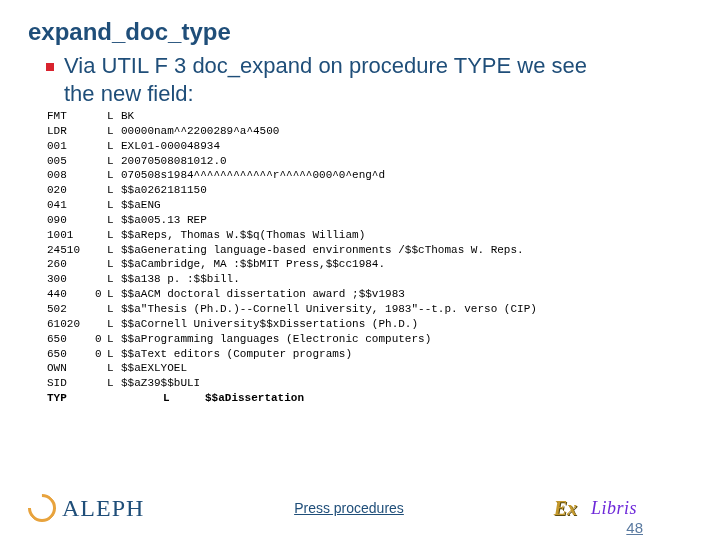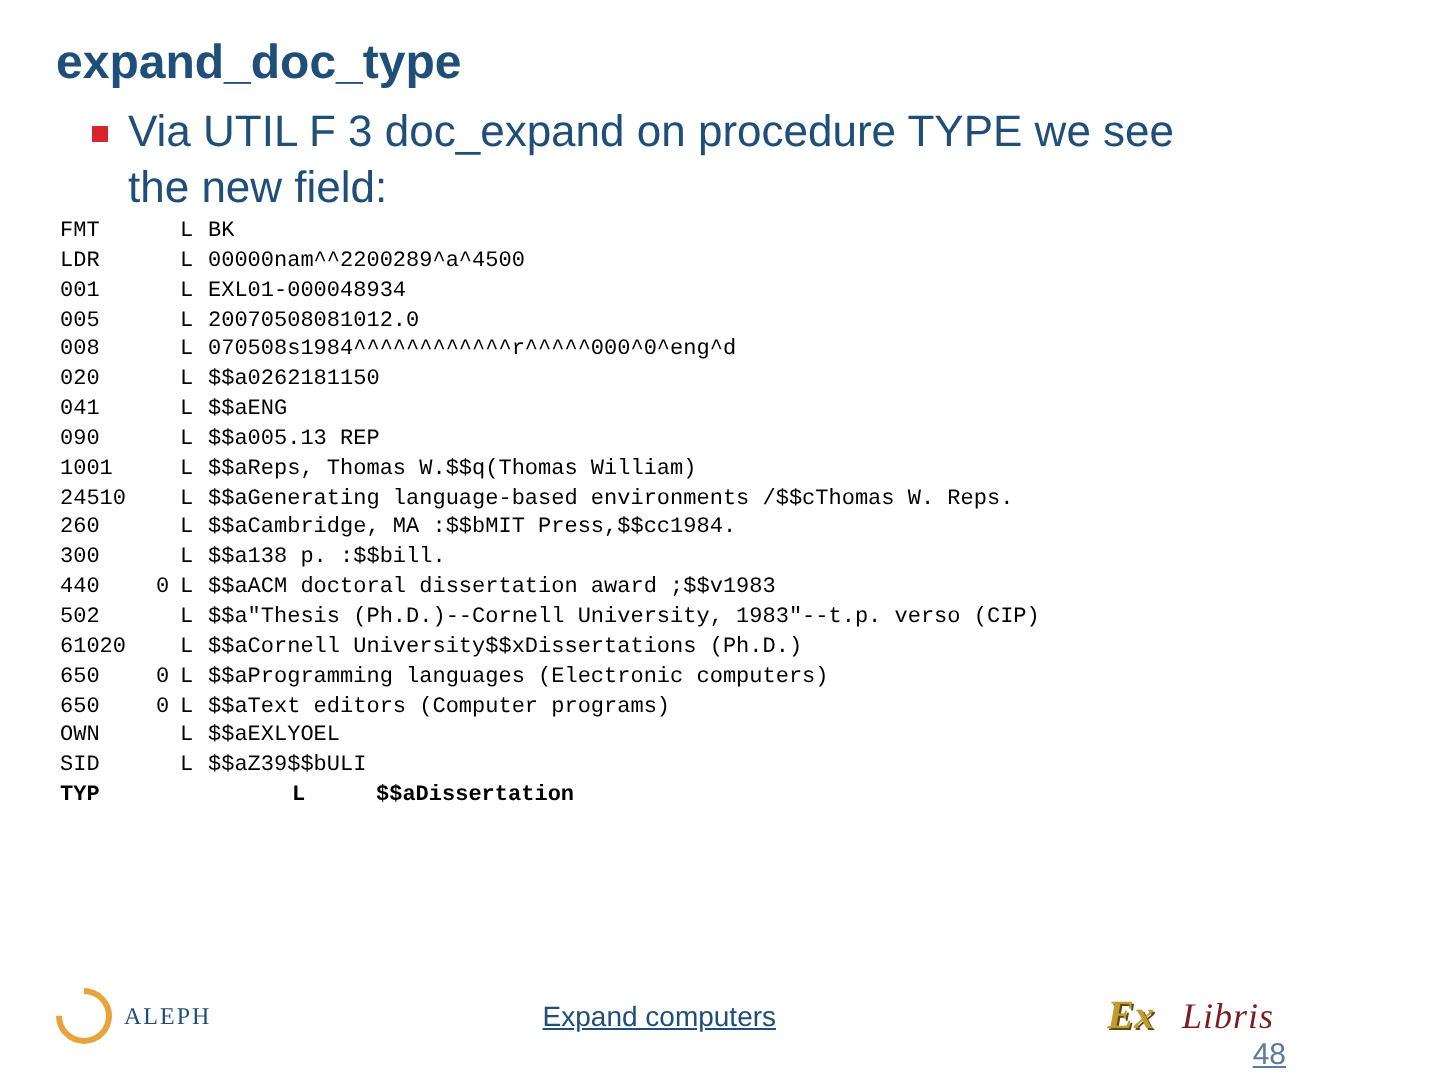--- a/index.html
+++ b/index.html
@@ -42,21 +42,21 @@
     color: #1f4e79;
     font-size: 22px;
     line-height: 1.25;
   }
   .listing {
     font-family: "Courier New", monospace;
     font-size: 11px;
     line-height: 1.35;
     color: #000;
     margin-top: 2px;
-    margin-left: 2px;
+    margin-left: 19px;
     white-space: pre;
   }
   .listing-row {
     display: flex;
   }
   .col-tag { width: 48px; }
   .col-ind { width: 12px; }
   .col-code { width: 14px; }
   .col-val { flex: 1; }
   .bold { font-weight: bold; gap: 28px; }
@@ -80,21 +80,21 @@
   .logo-aleph .swirl {
     width: 22px;
     height: 22px;
     border: 3px solid #e8a33d;
     border-radius: 50%;
     border-left-color: transparent;
     transform: rotate(45deg);
     margin-right: 6px;
   }
   .logo-aleph .word {
-    font-size: 12px;
+    font-size: 24px;
     letter-spacing: 1px;
   }
   .footer-center {
     flex: 1;
     text-align: center;
     font-size: 14px;
     color: #1f4e79;
     text-decoration: underline;
   }
   .logo-exlibris {
@@ -108,21 +108,21 @@
     font-style: italic;
     font-weight: bold;
     color: #c4992d;
     margin-right: 14px;
     text-shadow: 1px 1px 0 #5a4a10;
   }
   .logo-exlibris .libris {
     font-size: 18px;
     letter-spacing: 0.5px;
     font-style: italic;
-    color: #7f1d1d;
+    color: #6d28d9;
   }
   .page-num {
     position: absolute;
     right: 8px;
     bottom: 4px;
     font-size: 15px;
     color: #5a7aa0;
     text-decoration: underline;
   }
 </style>
@@ -138,21 +138,21 @@
     <div class="bullet-text">Via UTIL F 3 doc_expand on procedure TYPE we see the new field:</div>
   </div>
 
   <div class="listing" id="listing"><div class="listing-row"><span class="col-tag">FMT</span><span class="col-ind"></span><span class="col-code">L</span><span class="col-val">BK</span></div><div class="listing-row"><span class="col-tag">LDR</span><span class="col-ind"></span><span class="col-code">L</span><span class="col-val">00000nam^^2200289^a^4500</span></div><div class="listing-row"><span class="col-tag">001</span><span class="col-ind"></span><span class="col-code">L</span><span class="col-val">EXL01-000048934</span></div><div class="listing-row"><span class="col-tag">005</span><span class="col-ind"></span><span class="col-code">L</span><span class="col-val">20070508081012.0</span></div><div class="listing-row"><span class="col-tag">008</span><span class="col-ind"></span><span class="col-code">L</span><span class="col-val">070508s1984^^^^^^^^^^^^r^^^^^000^0^eng^d</span></div><div class="listing-row"><span class="col-tag">020</span><span class="col-ind"></span><span class="col-code">L</span><span class="col-val">$$a0262181150</span></div><div class="listing-row"><span class="col-tag">041</span><span class="col-ind"></span><span class="col-code">L</span><span class="col-val">$$aENG</span></div><div class="listing-row"><span class="col-tag">090</span><span class="col-ind"></span><span class="col-code">L</span><span class="col-val">$$a005.13 REP</span></div><div class="listing-row"><span class="col-tag">1001</span><span class="col-ind"></span><span class="col-code">L</span><span class="col-val">$$aReps, Thomas W.$$q(Thomas William)</span></div><div class="listing-row"><span class="col-tag">24510</span><span class="col-ind"></span><span class="col-code">L</span><span class="col-val">$$aGenerating language-based environments /$$cThomas W. Reps.</span></div><div class="listing-row"><span class="col-tag">260</span><span class="col-ind"></span><span class="col-code">L</span><span class="col-val">$$aCambridge, MA :$$bMIT Press,$$cc1984.</span></div><div class="listing-row"><span class="col-tag">300</span><span class="col-ind"></span><span class="col-code">L</span><span class="col-val">$$a138 p. :$$bill.</span></div><div class="listing-row"><span class="col-tag">440</span><span class="col-ind">0</span><span class="col-code">L</span><span class="col-val">$$aACM doctoral dissertation award ;$$v1983</span></div><div class="listing-row"><span class="col-tag">502</span><span class="col-ind"></span><span class="col-code">L</span><span class="col-val">$$a"Thesis (Ph.D.)--Cornell University, 1983"--t.p. verso (CIP)</span></div><div class="listing-row"><span class="col-tag">61020</span><span class="col-ind"></span><span class="col-code">L</span><span class="col-val">$$aCornell University$$xDissertations (Ph.D.)</span></div><div class="listing-row"><span class="col-tag">650</span><span class="col-ind">0</span><span class="col-code">L</span><span class="col-val">$$aProgramming languages (Electronic computers)</span></div><div class="listing-row"><span class="col-tag">650</span><span class="col-ind">0</span><span class="col-code">L</span><span class="col-val">$$aText editors (Computer programs)</span></div><div class="listing-row"><span class="col-tag">OWN</span><span class="col-ind"></span><span class="col-code">L</span><span class="col-val">$$aEXLYOEL</span></div><div class="listing-row"><span class="col-tag">SID</span><span class="col-ind"></span><span class="col-code">L</span><span class="col-val">$$aZ39$$bULI</span></div><div class="listing-row bold"><span class="col-tag">TYP</span><span class="col-ind"></span><span class="col-code">L</span><span class="col-val">$$aDissertation</span></div></div>
 
   <div class="footer">
     <div class="logo-aleph">
       <div class="swirl"></div>
       <span class="word">ALEPH</span>
     </div>
-    <div class="footer-center">Expand computers</div>
+    <div class="footer-center">Press procedures</div>
     <div class="logo-exlibris">
       <span class="ex">Ex</span>
       <span class="libris">Libris</span>
     </div>
   </div>
 
   <div class="page-num">48</div>
 
 </div>
 

